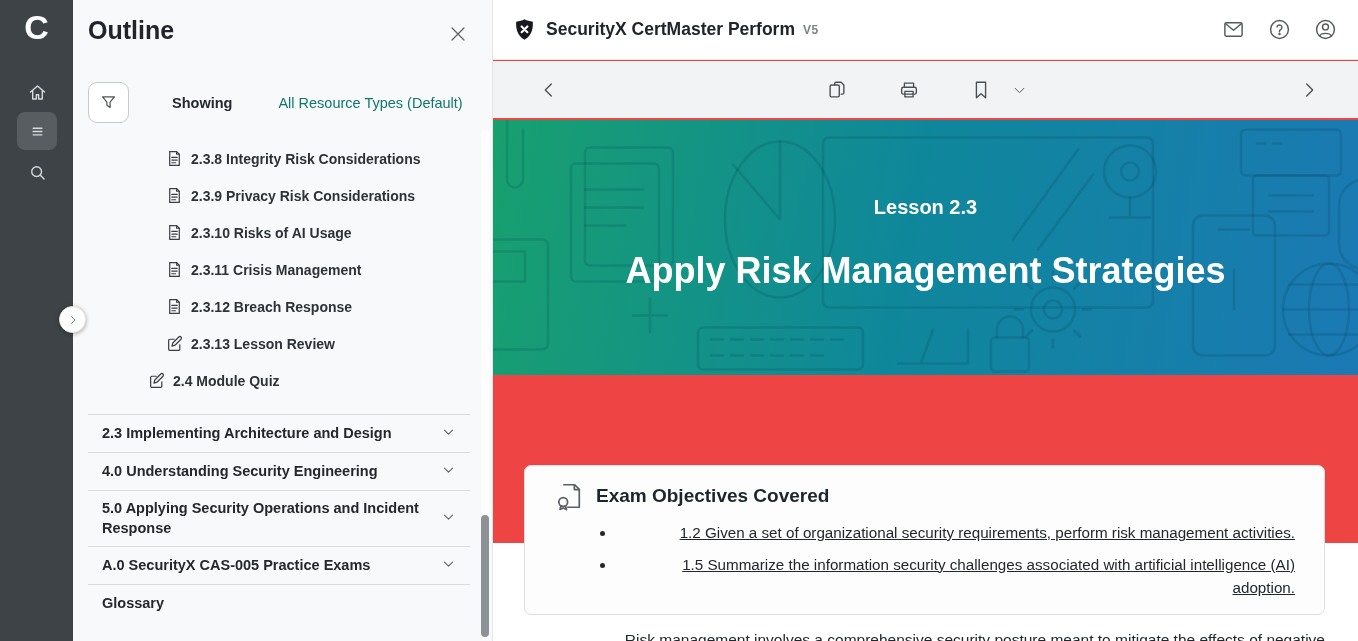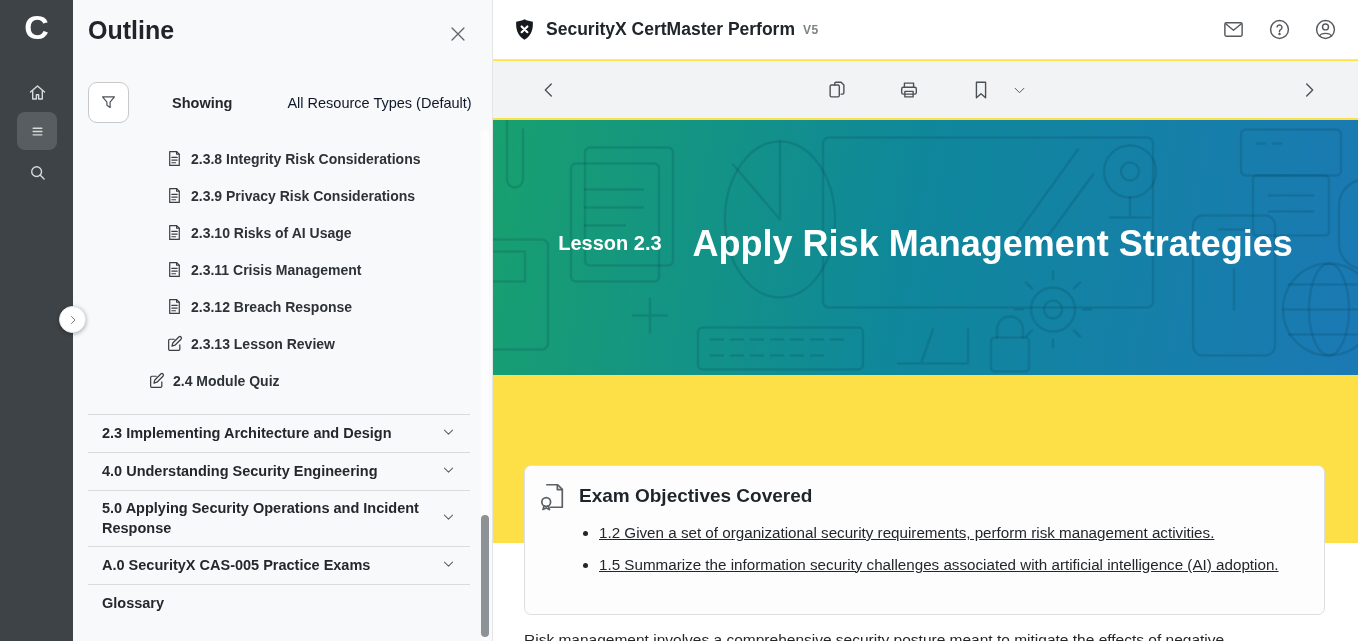--- a/index.html
+++ b/index.html
@@ -29,21 +29,21 @@
              background:#f8f9fa; border-right:1px solid #e4e5e7; z-index:20; }
   .outline-title { position:absolute; left:15px; top:16px; font-size:25px; font-weight:700; color:#21252b; }
   .outline-close { position:absolute; right:22px; top:23px; width:24px; height:24px; background:none;
                    border:none; cursor:pointer; }
   .outline-close svg { width:22px; height:22px; stroke:#5f6468; stroke-width:1.4; stroke-linecap:round; }
   .filter-row { position:absolute; left:15px; top:82px; display:flex; align-items:center;gap:32px; }
   .filter-btn { width:41px; height:41px; border:1px solid #c7c9cb; border-radius:9px; background:#fff;
                 display:flex; align-items:center; justify-content:center; cursor:pointer; }
   .filter-btn svg { width:19px; height:19px; stroke:#4c5155; stroke-width:1.5; fill:none; stroke-linejoin:round; }
   .filter-showing { margin-left:11px; font-size:14.5px; font-weight:700; color:#24282d; }
-  .filter-value { margin-left:23px; font-size:14.5px; color:#0f172a; }
+  .filter-value { margin-left:14px; font-size:14.5px; color:#0f766e; }
 
   .lesson-list { position:absolute; left:0; top:140px; width:100%; list-style:none; }
   .lesson-item { height:37px; display:flex; align-items:center; cursor:pointer; }
   .lesson-item.lvl2 { padding-left:93px; }
   .lesson-item.lvl1 { padding-left:75px; }
   .lesson-item .li-icon { width:17px; height:17px; margin-right:8px; flex:0 0 auto; }
   .lesson-item .li-icon svg { width:17px; height:17px; stroke:#3a3f44; stroke-width:1.15; fill:none;
                               stroke-linecap:round; stroke-linejoin:round; }
   .lesson-item .li-label { font-size:14px; font-weight:700; color:#2d3237; }
 
@@ -53,21 +53,21 @@
   .section-row .sec-label { font-size:14.5px; font-weight:700; color:#24282d; line-height:1.35; padding:8px 0; }
   .section-row .sec-chevron { position:absolute; right:14px; top:50%; transform:translateY(-50%); }
   .section-row .sec-chevron svg { width:15px; height:15px; stroke:#5f6468; stroke-width:1.7; fill:none;
                                   stroke-linecap:round; stroke-linejoin:round; }
   .outline-scrollbar { position:absolute; right:3px; top:130px; bottom:1px; width:8px;
                        background:#fdfdfe; border-radius:4px; cursor:pointer; }
   .outline-scrollbar .thumb { position:absolute; left:0; top:385px; width:8px; height:122px;
                               background:#8d9296; border-radius:4px; cursor:grab; }
 
   
-  .main { position:absolute; left:493px; top:0; width:865px; height:543px; background:#fde047; }
+  .main { position:absolute; left:493px; top:0; width:865px; height:543px; background:#ef4444;text-align:right; }
   .app-header { position:absolute; left:0; top:0; width:100%; height:60px; background:#fff;
                 border-bottom:1px solid #e2e4e6; display:flex; align-items:center; padding:0 20px; }
   .brand-shield { width:23px; height:23px; margin-right:10px; }
   .app-title { font-size:17.5px; font-weight:700; color:#20252b; }
   .app-version { font-size:12px; font-weight:700; color:#7d8286; margin-left:8px; letter-spacing:.5px; }
   .header-actions { margin-left:auto; display:flex; align-items:center; gap:20px; }
   .header-actions button { background:none; border:none; cursor:pointer; width:26px; height:26px;
                            display:flex; align-items:center; justify-content:center; }
   .header-actions svg { width:23px; height:23px; stroke:#55595d; stroke-width:1.5; fill:none;
                         stroke-linecap:round; stroke-linejoin:round; }
@@ -82,27 +82,27 @@
   .tb-print { left:400px; }
   .tb-bookmark { left:472px; }
   .tb-bm-dd { left:510px; } .tb-bm-dd svg { width:15px; height:15px; }
   .tb-forward { right:33px; }
 
   .hero { position:absolute; left:0; top:120px; width:865px; height:255px; overflow:hidden;
           background:linear-gradient(100deg,#18a06e 0%,#0f879b 48%,#1b79b4 100%); }
   .hero-pattern { position:absolute; inset:0; width:100%; height:100%; }
   .hero-pattern * { fill:none; stroke:rgba(8,50,68,0.16); stroke-width:2.5;
                     stroke-linecap:round; stroke-linejoin:round; }
-  .hero-text { position:absolute; inset:0; display:flex; flex-direction:row; align-items:center;
+  .hero-text { position:absolute; inset:0; display:flex; flex-direction:column; align-items:center;
                justify-content:center; gap:31px; transform:translateY(-4px); }
   .hero-lesson { color:#fff; font-size:20px; font-weight:700; }
   .hero-title { color:#fff; font-size:36px; font-weight:700; }
 
   .objectives-card { position:absolute; left:31px; top:465px; width:801px; height:150px;
-                     background:#fdfdfe; border:1px solid #dcdee0; border-radius:7px; padding:15px 12px; }
+                     background:#fdfdfe; border:1px solid #dcdee0; border-radius:7px; padding:15px 29px; }
   .card-head { display:flex; align-items:center; }
   .card-icon { width:30px; height:30px; margin-right:12px; }
   .card-icon svg { width:30px; height:30px; stroke:#5c6165; stroke-width:1.6; fill:none;
                    stroke-linecap:round; stroke-linejoin:round; }
   .card-title { font-size:19px; font-weight:700; color:#1f242a; }
   .card-list { margin:10px 0 0 62px; }
   .card-list li { font-size:15.2px; color:#23272c; line-height:1.55; margin-bottom:8px;text-decoration:underline; }
 
   .body-paragraph { position:absolute; left:31px; top:628px; width:801px;
                     font-size:15.5px; color:#23272c; line-height:1.55; }

